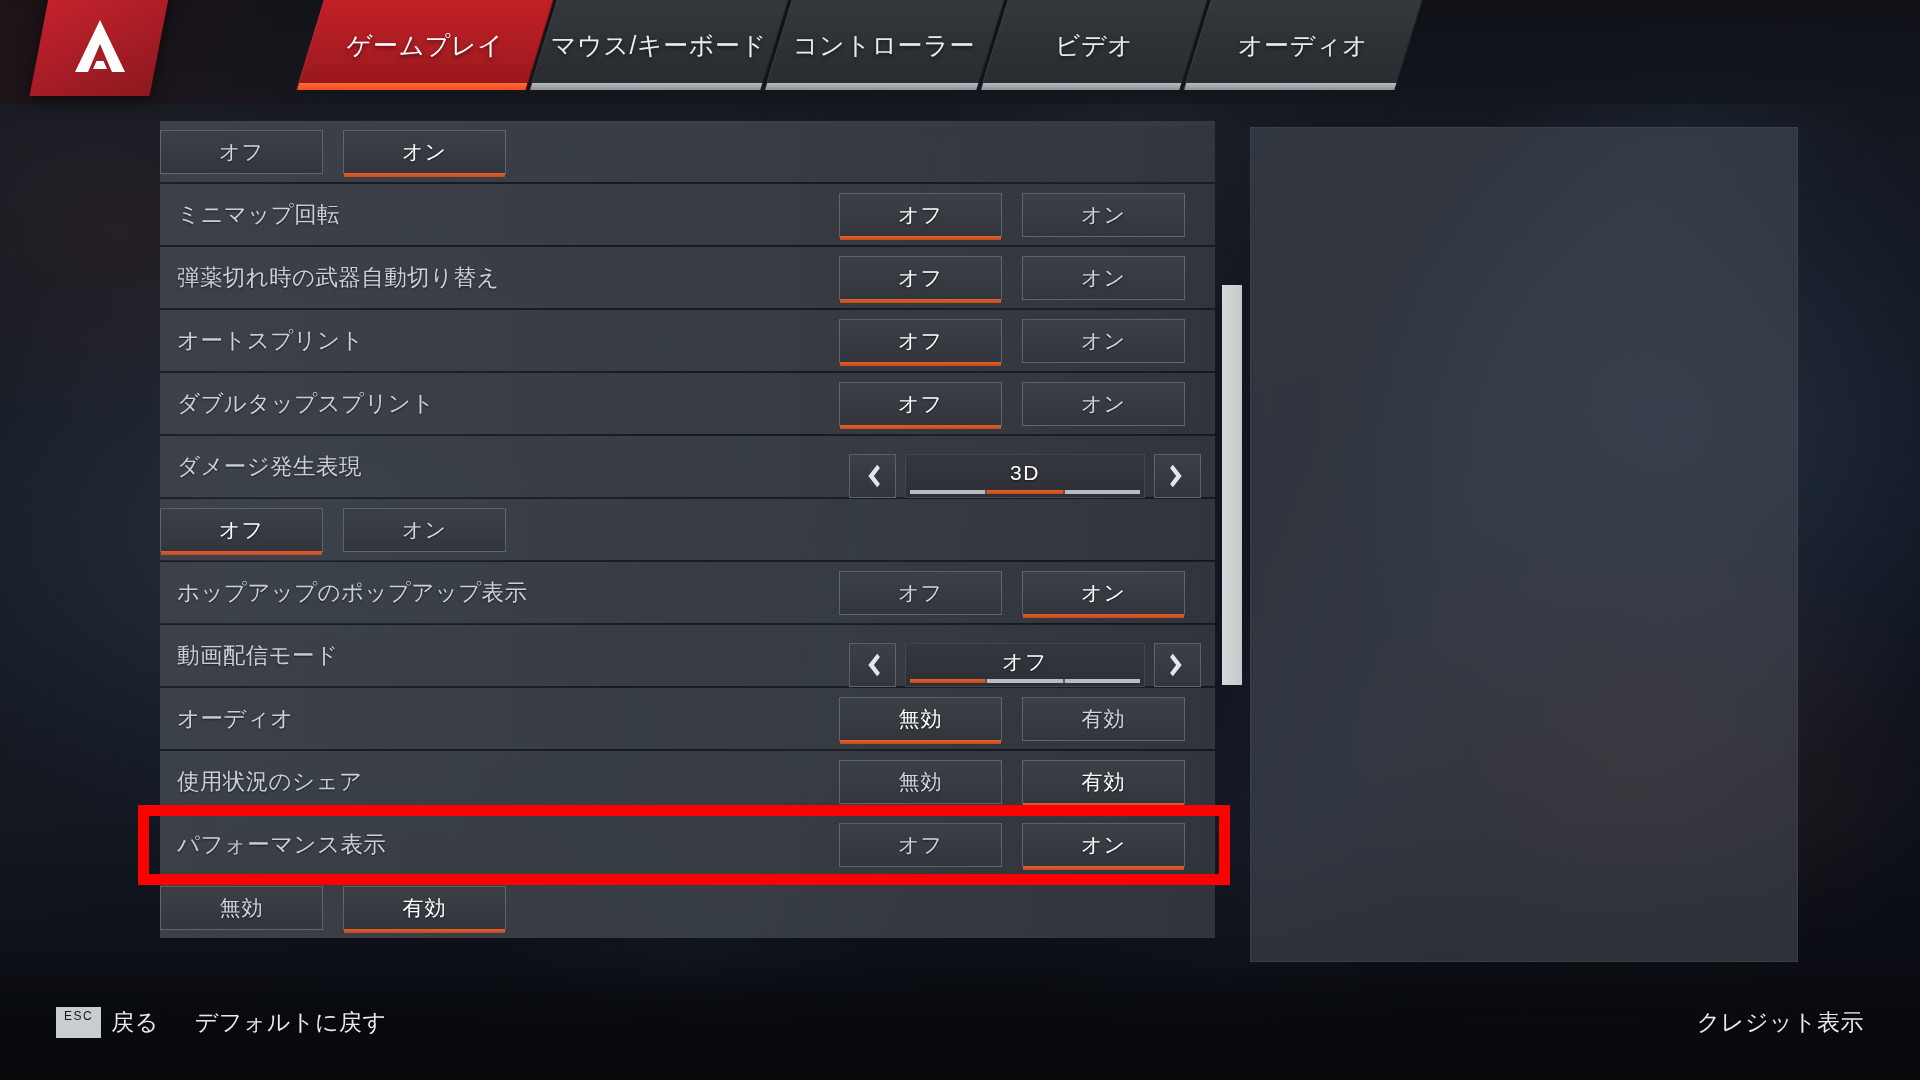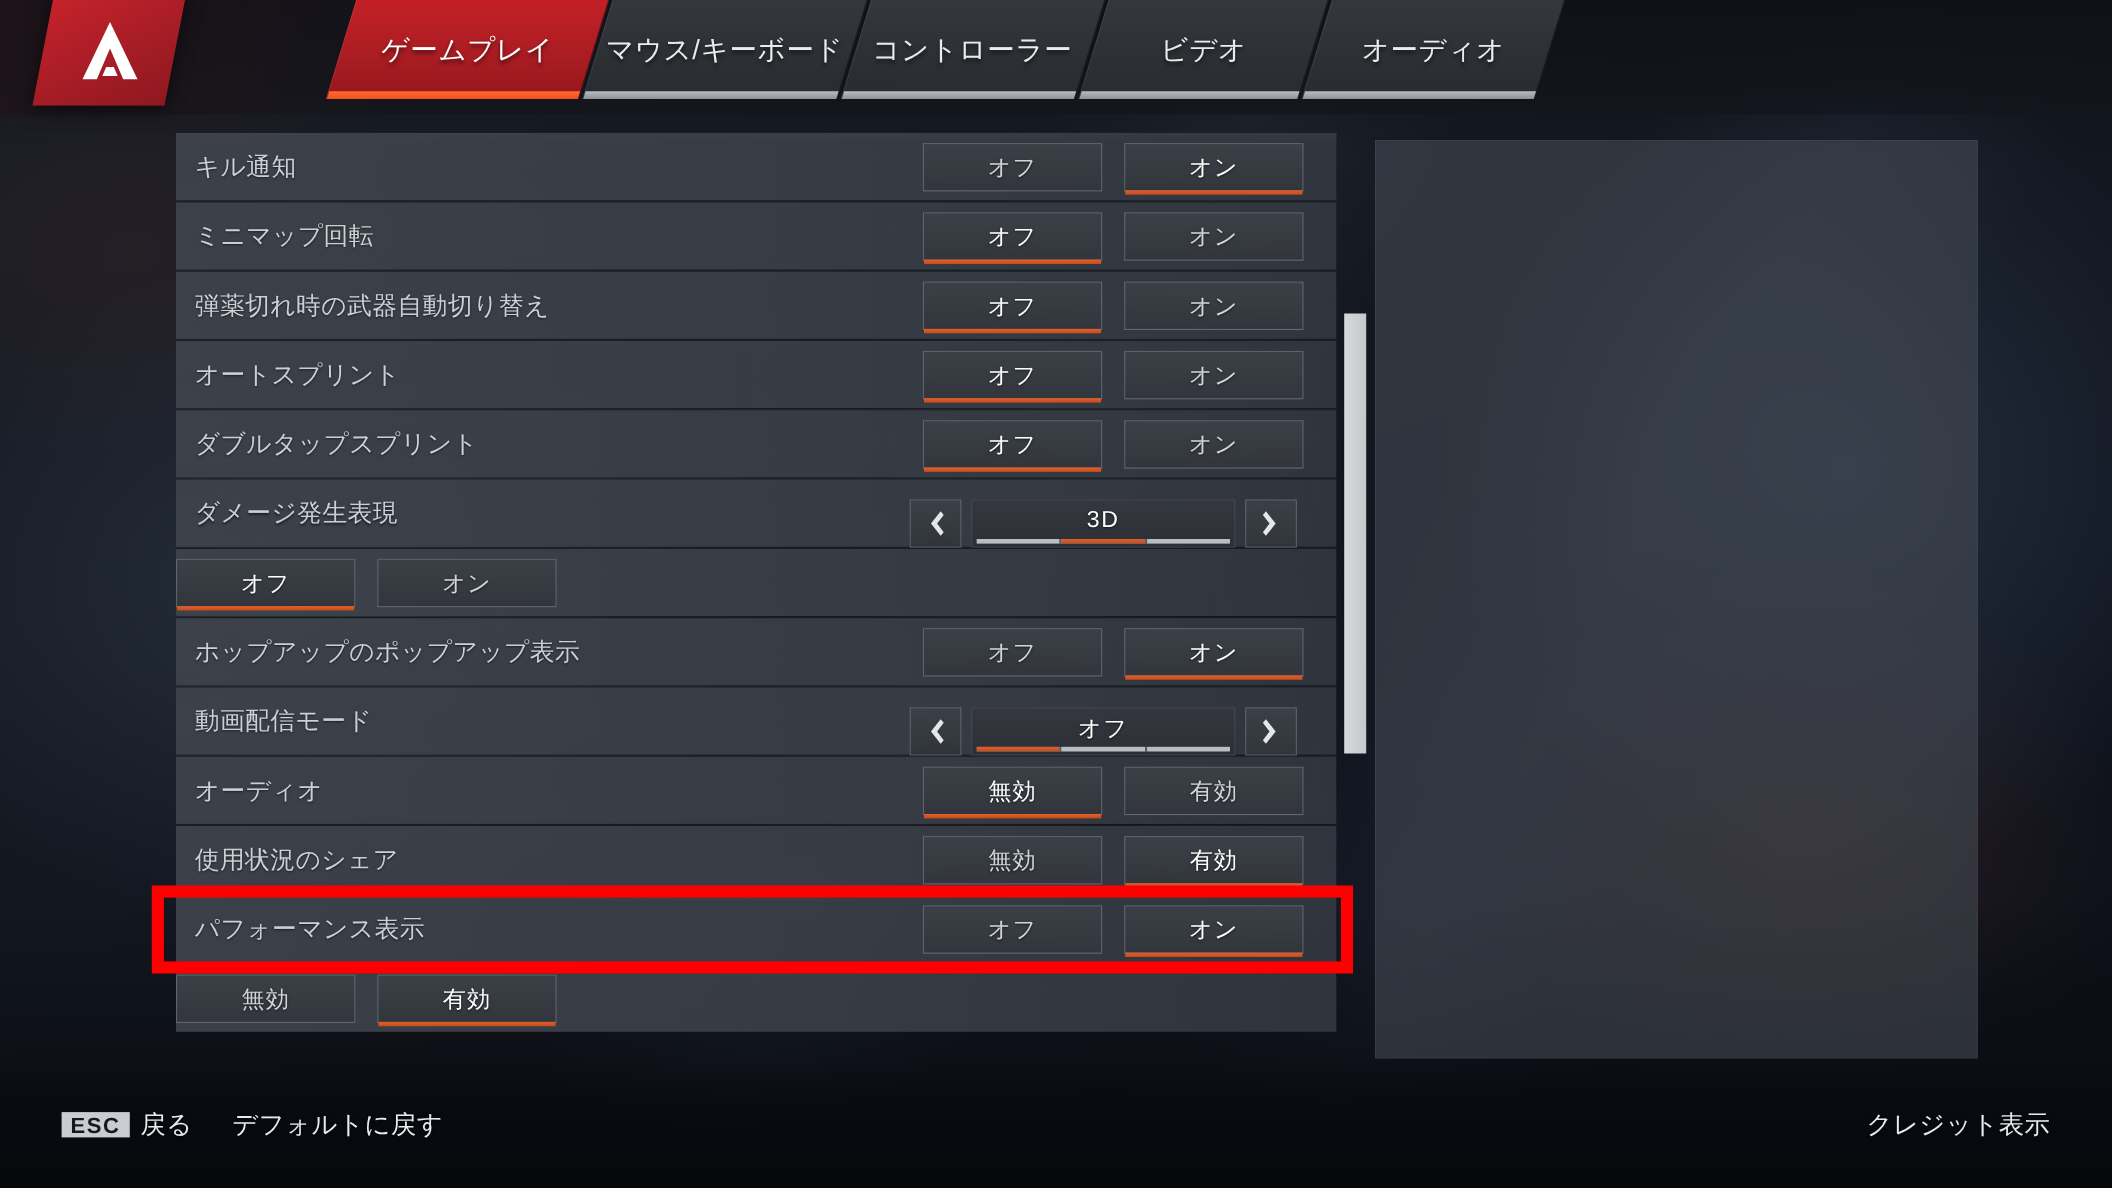--- a/index.html
+++ b/index.html
@@ -109,21 +109,21 @@
     color:#d2d6dc; font-size:21px; letter-spacing:1px;
     text-shadow:0 1px 2px rgba(0,0,0,0.55);
   }
   .optbtn.sel span { color:#ffffff; }
   .optbtn .sel-bar {
     position:absolute; left:0; right:0; bottom:-4px; height:4px;
     background:linear-gradient(to bottom,#e0602c,#c64a1c);
   }
 
   
-  .stepper { display:flex; align-items:center; gap:9px; padding-right:36px;margin-top:18px; }
+  .stepper { display:flex; align-items:center; gap:9px; padding-right:14px;margin-top:18px; }
   .arrowbtn {
     width:47px; height:44px;
     background:linear-gradient(to bottom,#3b4047,#31353b);
     border:1px solid rgba(150,158,170,0.40);
     display:flex; align-items:center; justify-content:center;
   }
   .arrowbtn svg { width:19px; height:26px; }
   .stepper-body {
     position:relative; width:240px; height:44px;
     background:linear-gradient(to bottom,#34383e,#2c3036);
@@ -162,22 +162,22 @@
 
   
   #bottombar {
     position:absolute; left:0; bottom:0; width:1920px; height:116px;
     background:linear-gradient(to bottom, rgba(10,12,18,0.0), rgba(8,10,15,0.92) 45%, rgba(7,8,12,0.98));
     display:flex; align-items:center;
   }
   #bottom-left { display:flex; align-items:center; gap:36px; padding-left:56px; }
   .hint { display:flex; align-items:center; gap:10px; }
   .keycap {
-    background:#c9ccd1; color:#16181d; font-size:20px; font-weight:bold;
-    padding:3px 8px 0; letter-spacing:1.5px; line-height:1;
+    background:#c9ccd1; color:#16181d; font-size:12px; font-weight:normal;
+    padding:3px 8px 16px; letter-spacing:1.5px; line-height:1;
     font-family:"Liberation Sans","DejaVu Sans",sans-serif;
   }
   .hint-label { color:#e7eaee; font-size:23px; letter-spacing:0.5px;
     text-shadow:0 1px 3px rgba(0,0,0,0.7); }
   #bottom-right { margin-left:auto; padding-right:56px;text-align:center; }
   #bottom-right .hint-label { font-size:23px; }
 </style>
 </head>
 <body>
 
@@ -217,21 +217,20 @@
     </div>
     <div class="tab inactive" style="width: 212px;">
       <div class="tab-label">オーディオ</div>
       <div class="tab-underline"></div>
     </div>
   </div>
 
 <div id="list">
   <div id="list-top-cap"></div>
 <div class="row">
-      <div class="row-label">キル通知</div>
       <div class="controls">
         <div class="optbtn">
           <span>オフ</span>
         </div>
         <div class="optbtn sel">
           <span>オン</span>
           <div class="sel-bar"></div>
         </div>
       </div>
     </div>

